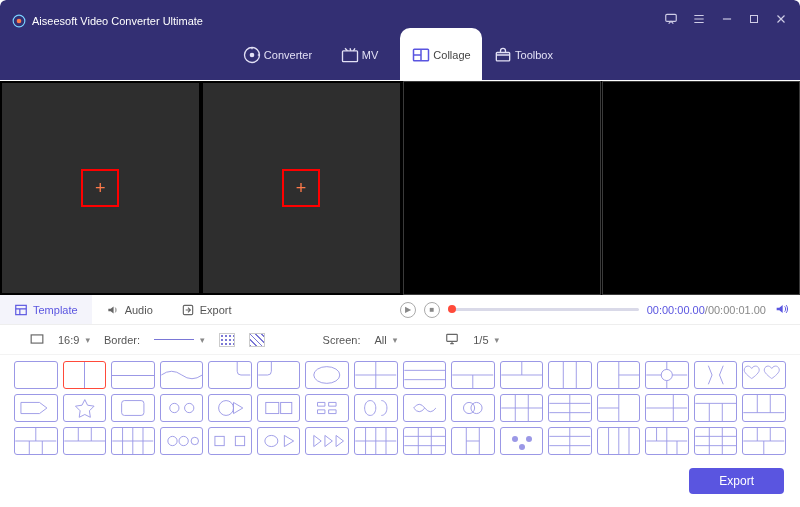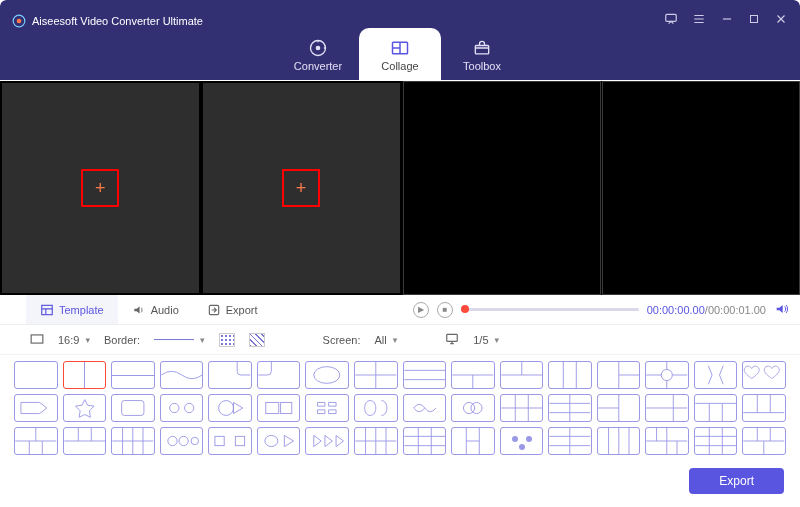--- a/index.html
+++ b/index.html
@@ -13,21 +13,21 @@
 }
 .titlebar {
   display: flex; align-items: flex-end; justify-content: space-between;
   height: 28px; padding: 0 12px; font-size: 11px;
 }
 .titlebar .left { display: flex; align-items: center; gap: 6px; }
 .titlebar .ctrls { display: flex; gap: 14px; align-items: center; color: #cfcde6; }
 .logo { width: 14px; height: 14px; }
 .topnav { display: flex; justify-content: center; gap: 0; height: 52px; }
 .topnav .tab {
-  width: 82px; display: flex; flex-direction: column; align-items: center; justify-content: center;
+  width: 82px; display: flex; flex-direction: row; align-items: center; justify-content: center;
   gap: 2px; font-size: 11px; color: #e2e0f5; cursor: pointer;
   border-radius: 10px 10px 0 0; padding-top: 2px;
 }
 .topnav .tab.active { background: #fff; color: #444; }
 .topnav .tab .icn { height: 20px; display: flex; align-items: center; }
 
 
 .workspace {
   display: flex; height: 215px; background: #000; gap: 1px;
   border-top: 1px solid #fff;
@@ -37,21 +37,21 @@
   flex: 1; background: #2e2e2e; display: flex; align-items: center; justify-content: center;
 }
 .addbox {
   width: 38px; height: 38px; border: 2px solid #f00; display: flex; align-items: center; justify-content: center;
 }
 .addbox .plus { color: #ff7a4a; font-size: 18px; line-height: 1; }
 .preview { flex: 1; background: #000; display: flex; gap: 1px; }
 .preview .half { flex: 1; background: #000; border: 1px solid #3a3a3a; }
 
 
-.subrow { display: flex; height: 30px; border-bottom: 1px solid #eee; align-items: stretch; padding-left: 26px; }
+.subrow { display: flex; height: 30px; border-bottom: 1px solid #eee; align-items: stretch; }
 .subtabs { display: flex; align-items: center; flex: 1; font-size: 11px; color: #555; }
 .subtabs .st { display: flex; align-items: center; gap: 5px; padding: 0 14px; height: 100%; cursor: pointer; }
 .subtabs .st.active { color: #5a55e0; background: #f4f4fb; }
 .playctrls { flex: 1; display: flex; align-items: center; padding: 0 10px; gap: 8px; font-size: 11px; }
 .seek { flex: 1; height: 3px; background: #d9d9e8; border-radius: 2px; position: relative; }
 .seek .dot { position: absolute; left: 0; top: -3px; width: 8px; height: 8px; background: #ff4a3a; border-radius: 50%; }
 .time { color: #888; }
 .time .cur { color: #5a55e0; }
 .pcicon { width: 16px; height: 16px; border: 1px solid #aaa; border-radius: 50%; display: inline-flex; align-items: center; justify-content: center; color: #888; font-size: 8px; }
 
@@ -114,20 +114,29 @@
   <div class="topnav">
     <div class="tab">
       <span class="icn">
           <svg width="20" height="20" viewBox="0 0 24 24" fill="none" stroke="#e2e0f5" stroke-width="1.6">
             <circle cx="12" cy="12" r="9"></circle>
             <circle cx="12" cy="12" r="2" fill="#e2e0f5"></circle>
             <path d="M12 3v2M21 12h-2"></path>
           </svg>
         </span>
       <span>Converter</span>
+    </div>
+    <div class="tab">
+      <span class="icn">
+          <svg width="20" height="20" viewBox="0 0 24 24" fill="none" stroke="#e2e0f5" stroke-width="1.6">
+            <rect x="3" y="7" width="18" height="13" rx="1"></rect>
+            <path d="M6 4l3 3M12 4l1 3M18 4l-2 3"></path>
+          </svg>
+        </span>
+      <span>MV</span>
     </div>
     <div class="tab active">
       <span class="icn">
           <svg width="20" height="20" viewBox="0 0 24 24" fill="none" stroke="#5a55e0" stroke-width="1.8">
             <rect x="3" y="5" width="18" height="14" rx="1"></rect>
             <path d="M12 5v14M3 12h9"></path>
           </svg>
         </span>
       <span>Collage</span>
     </div>

